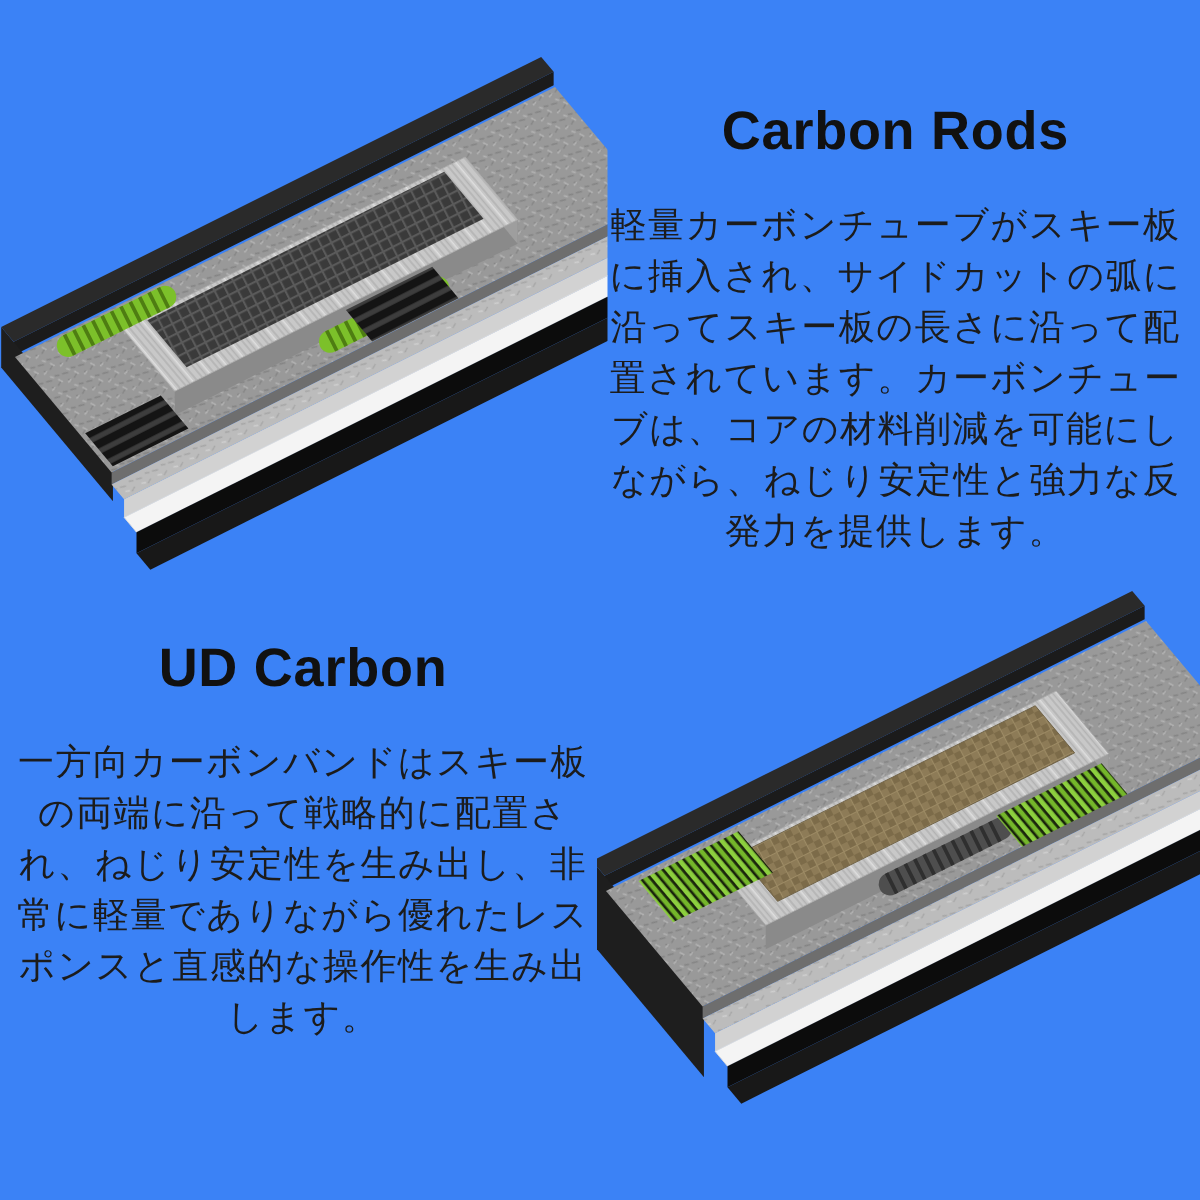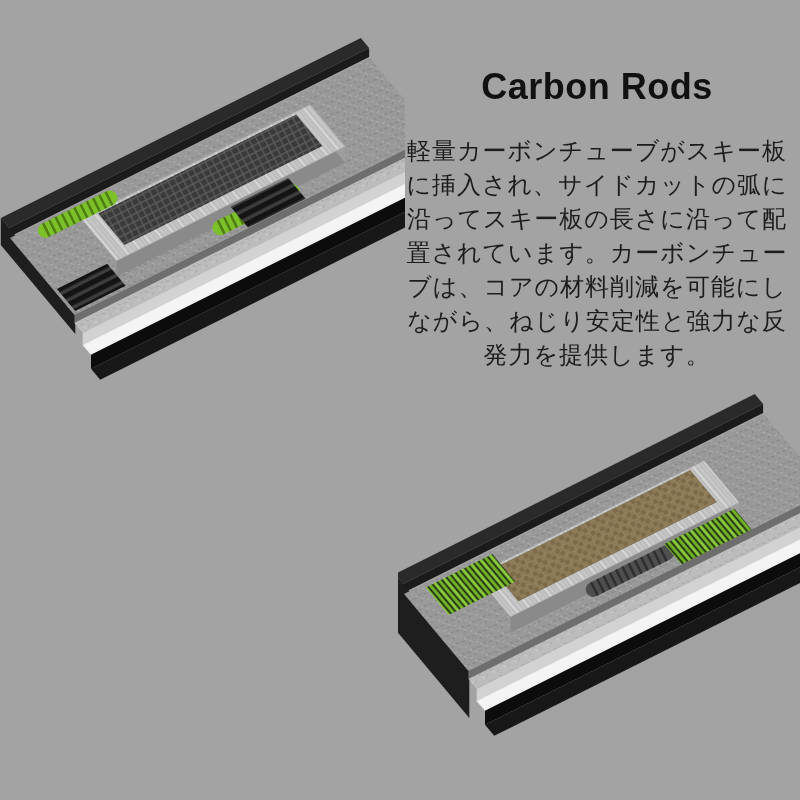--- a/index.html
+++ b/index.html
@@ -1,18 +1,18 @@
 <!DOCTYPE html>
 <html><head>
 <meta charset="utf-8">
 <style>
   *{box-sizing:border-box}
   html,body{margin:0;padding:0;background:#ffffff}
   body{font-family:"Liberation Sans","DejaVu Sans",sans-serif}
-  .page{position:relative;width:800px;height:800px;background:#a3a3a3;overflow:hidden}
+  .page{position:relative;width:800px;height:800px;background:#3b82f6;overflow:hidden}
   .illus{position:absolute}
   #ski1-wrap{left:0;top:38px;width:405px;height:357px}
   #ski2-wrap{left:398px;top:388px;width:402px;height:364px}
   svg.ski{width:100%;height:100%;display:block}
   .text-block{position:absolute}
   #carbon-rods-text{left:404px;top:66px;width:386px}
   #ud-carbon-text{left:8px;top:424px;width:388px}
   h2.sec-title{margin:0 0 26px;font-size:36px;font-weight:600;color:#111111;
     text-align:center;letter-spacing:0.5px}
   p.sec-body{margin:0;font-size:24px;line-height:1.42;letter-spacing:1px;
@@ -85,20 +85,24 @@
         <polygon points="91.0,316.8 451.0,136.8 451.0,150.8 91.0,330.8" fill="#0c0c0c"></polygon>
         <polygon points="91.0,330.8 451.0,150.8 460.2,161.8 100.2,341.8" fill="#181818"></polygon>
       </svg>
   </div>
 
   <section class="text-block" id="carbon-rods-text">
     <h2 class="sec-title">Carbon Rods</h2>
     <p class="sec-body" lang="ja">軽量カーボンチューブがスキー板に挿入され、サイドカットの弧に沿ってスキー板の長さに沿って配置されています。カーボンチューブは、コアの材料削減を可能にしながら、ねじり安定性と強力な反発力を提供します。</p>
   </section>
 
+  <section class="text-block" id="ud-carbon-text">
+    <h2 class="sec-title">UD Carbon</h2>
+    <p class="sec-body" lang="ja">一方向カーボンバンドはスキー板の両端に沿って戦略的に配置され、ねじり安定性を生み出し、非常に軽量でありながら優れたレスポンスと直感的な操作性を生み出します。</p>
+  </section>
 
   <div class="illus" id="ski2-wrap">
     <svg id="ski2" class="ski" viewBox="0 0 402 364">
         <polygon points="-3.2,186.0 356.8,6.0 365.1,15.9 5.1,195.9" fill="#2a2a2a"></polygon>
         <polygon points="5.1,195.9 365.1,15.9 365.1,24.9 5.1,204.9" fill="#1b1b1b"></polygon>
         <polygon points="-3.2,186.0 71.3,275.1 71.3,330.1 -3.2,241.0" fill="#1e1e1e"></polygon>
         <polygon points="6.0,206.0 366.0,26.0 430.4,103.0 70.4,283.0" fill="url(#speck)"></polygon>
         <polygon points="112.5,228.8 341.1,114.5 341.1,130.5 112.5,244.8" fill="#8a8a8a"></polygon>
         <polygon points="306.1,72.7 341.1,114.5 341.1,130.5 306.1,88.7" fill="#9e9e9e"></polygon>
         <polygon points="77.5,187.0 306.1,72.7 341.1,114.5 112.5,228.8" fill="url(#wood)" stroke="#ababab" stroke-width="0.6"></polygon>

